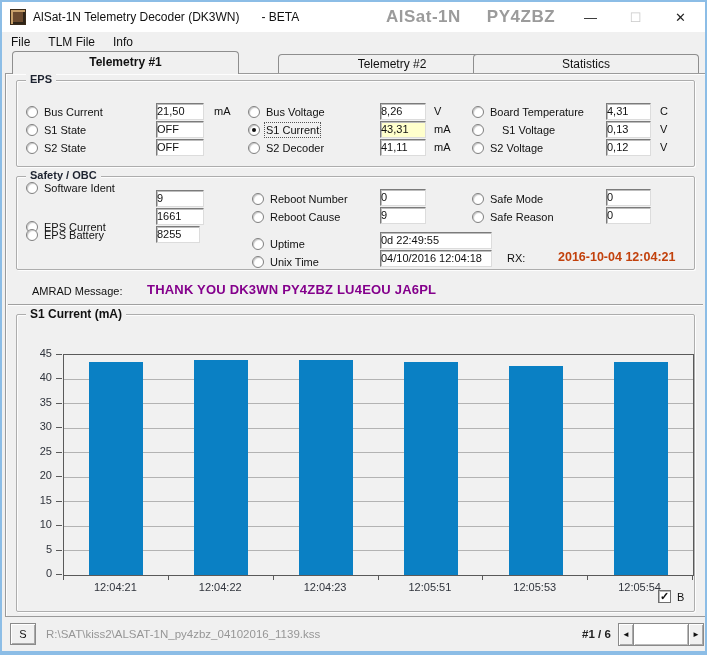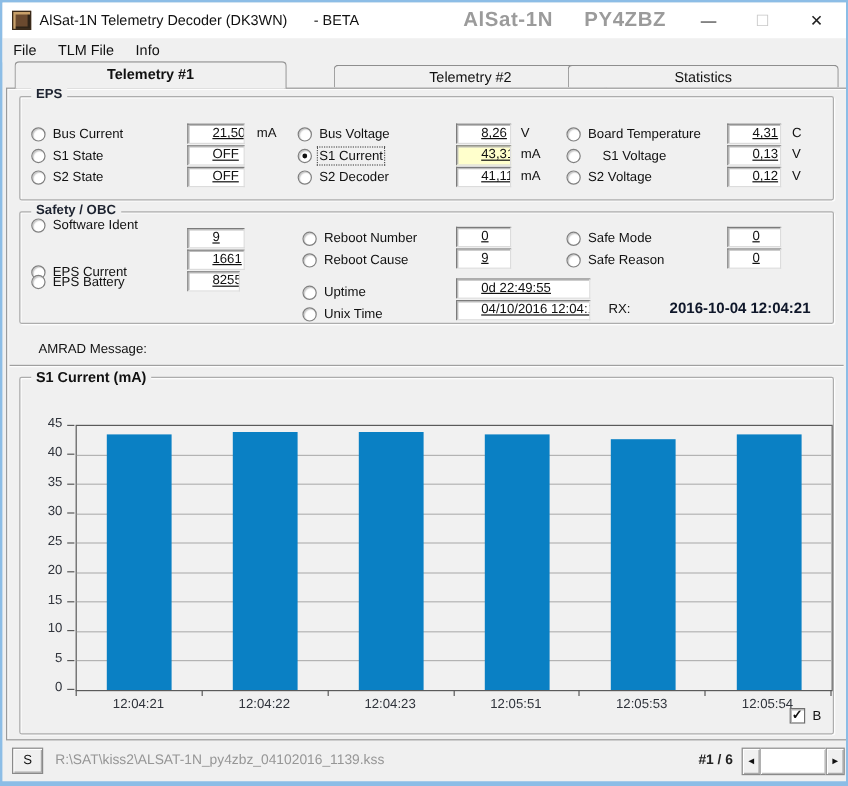--- a/index.html
+++ b/index.html
@@ -37,25 +37,25 @@
   .legend.big{font-size:12px;color:#111;}
   
   .rrow{position:absolute;display:flex;align-items:center;height:15px;z-index:4;}
   .radio{width:12px;height:12px;border-radius:50%;background:#fff;border:1px solid #808080;
     box-shadow:inset 1px 1px 1px #c7c7c7;margin-right:6px;flex:0 0 auto;position:relative;}
   .radio.sel::after{content:"";position:absolute;left:3px;top:3px;width:4px;height:4px;border-radius:50%;background:#111;}
   .rlabel{font-size:11px;color:#111;white-space:nowrap;}
   .rlabel.focus{outline:1px dotted #555;outline-offset:1px;}
   .field{position:absolute;height:17px;background:#fff;border:1px solid #7b7b7b;
     border-right-color:#dcdcdc;border-bottom-color:#dcdcdc;box-shadow:inset 1px 1px 0 #bdbdbd;
-    font-size:11px;color:#111;line-height:15px;padding-left:20px;z-index:4;white-space:nowrap;overflow:hidden;text-decoration:underline;}
+    font-size:11px;color:#111;line-height:15px;padding-left:0;z-index:4;white-space:nowrap;overflow:hidden;}
   .field.hl{background:#ffffcc;}
   .unit{position:absolute;font-size:11px;color:#111;z-index:4;}
   .rx-label{position:absolute;font-size:11px;color:#111;z-index:4;}
-  .rx-value{position:absolute;font-size:12.5px;font-weight:bold;color:#0f172a;z-index:4;}
+  .rx-value{position:absolute;font-size:12.5px;font-weight:bold;color:#c2410c;z-index:4;}
   .amrad-label{position:absolute;font-size:11px;color:#111;z-index:4;}
   .amrad-msg{position:absolute;font-size:13px;font-weight:bold;color:#84008c;z-index:4;letter-spacing:.2px;}
   .sep{position:absolute;height:2px;border-top:1px solid #a0a0a0;border-bottom:1px solid #fdfdfd;z-index:2;}
   
   .chartbox{position:absolute;left:14px;top:312px;width:679px;height:298px;z-index:2;}
   .plot{position:absolute;left:47px;top:40px;width:631px;height:222px;background:#f1f1f1;
     border:1px solid #5a5a5a;}
   .gridline{position:absolute;left:0;width:100%;height:1px;background:#b3b3b3;}
   .bar{position:absolute;bottom:0;}
   .ylabel{position:absolute;width:30px;text-align:right;font-size:11px;color:#30343c;}
@@ -212,20 +212,21 @@
   <div class="rrow" style="left:470px;top:207px;">
       <span class="radio"></span>
       <span class="rlabel">Safe Reason</span>
     </div>
   <div class="field" style="left:604px;top:187px;width:45px;">0</div>
   <div class="field" style="left:604px;top:205px;width:45px;">0</div>
   <span class="rx-label" style="left:505px;top:250px;">RX:</span>
   <span class="rx-value" style="left:556px;top:248px;">2016-10-04 12:04:21</span>
 
   <span class="amrad-label" style="left:30px;top:283px;">AMRAD Message:</span>
+  <span class="amrad-msg" style="left:145px;top:280px;">THANK YOU DK3WN PY4ZBZ LU4EOU JA6PL</span>
   <div class="sep" style="left:6px;top:302px;width:695px;"></div>
 
   <div class="chartbox">
     <div class="groupbox" style="left:0;top:0;width:679px;height:298px;"></div>
     <div class="legend big" style="left:10px;top:-7px;">S1 Current (mA)</div>
     <div class="plot">
         <div class="gridline" style="top: 195.056px;"></div>
         <div class="gridline" style="top: 170.611px;"></div>
         <div class="gridline" style="top: 146.167px;"></div>
         <div class="gridline" style="top: 121.722px;"></div>

